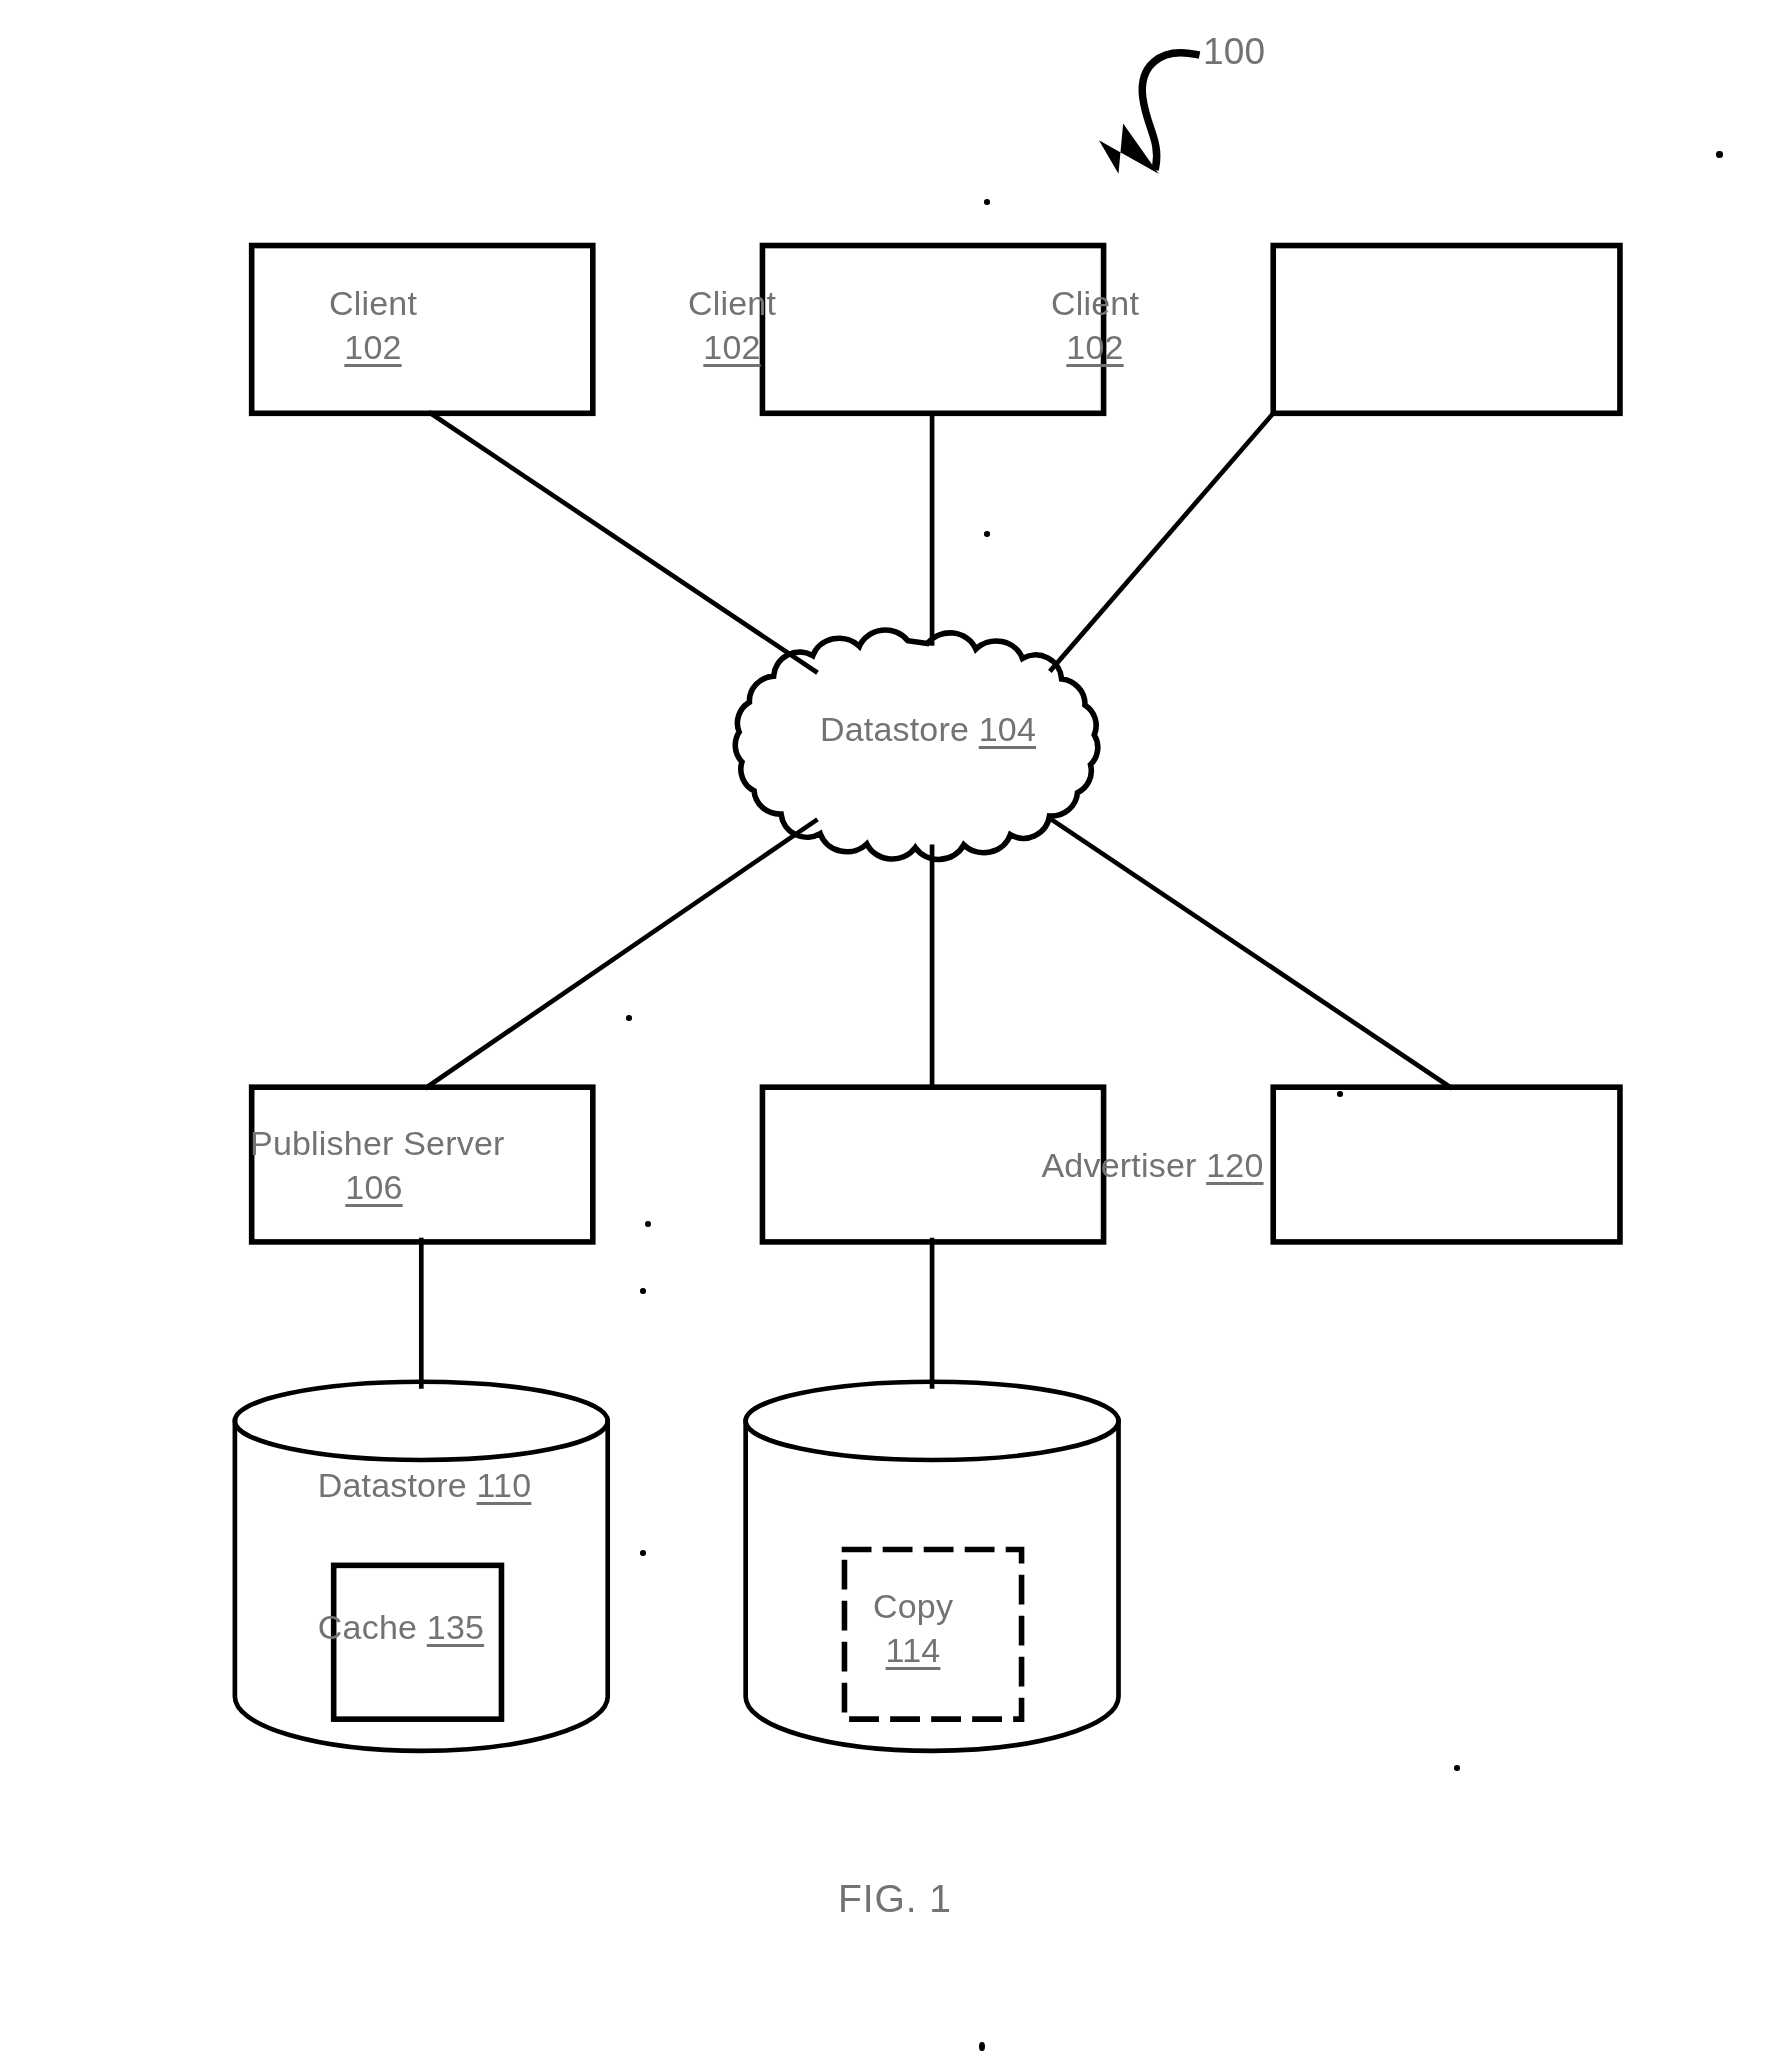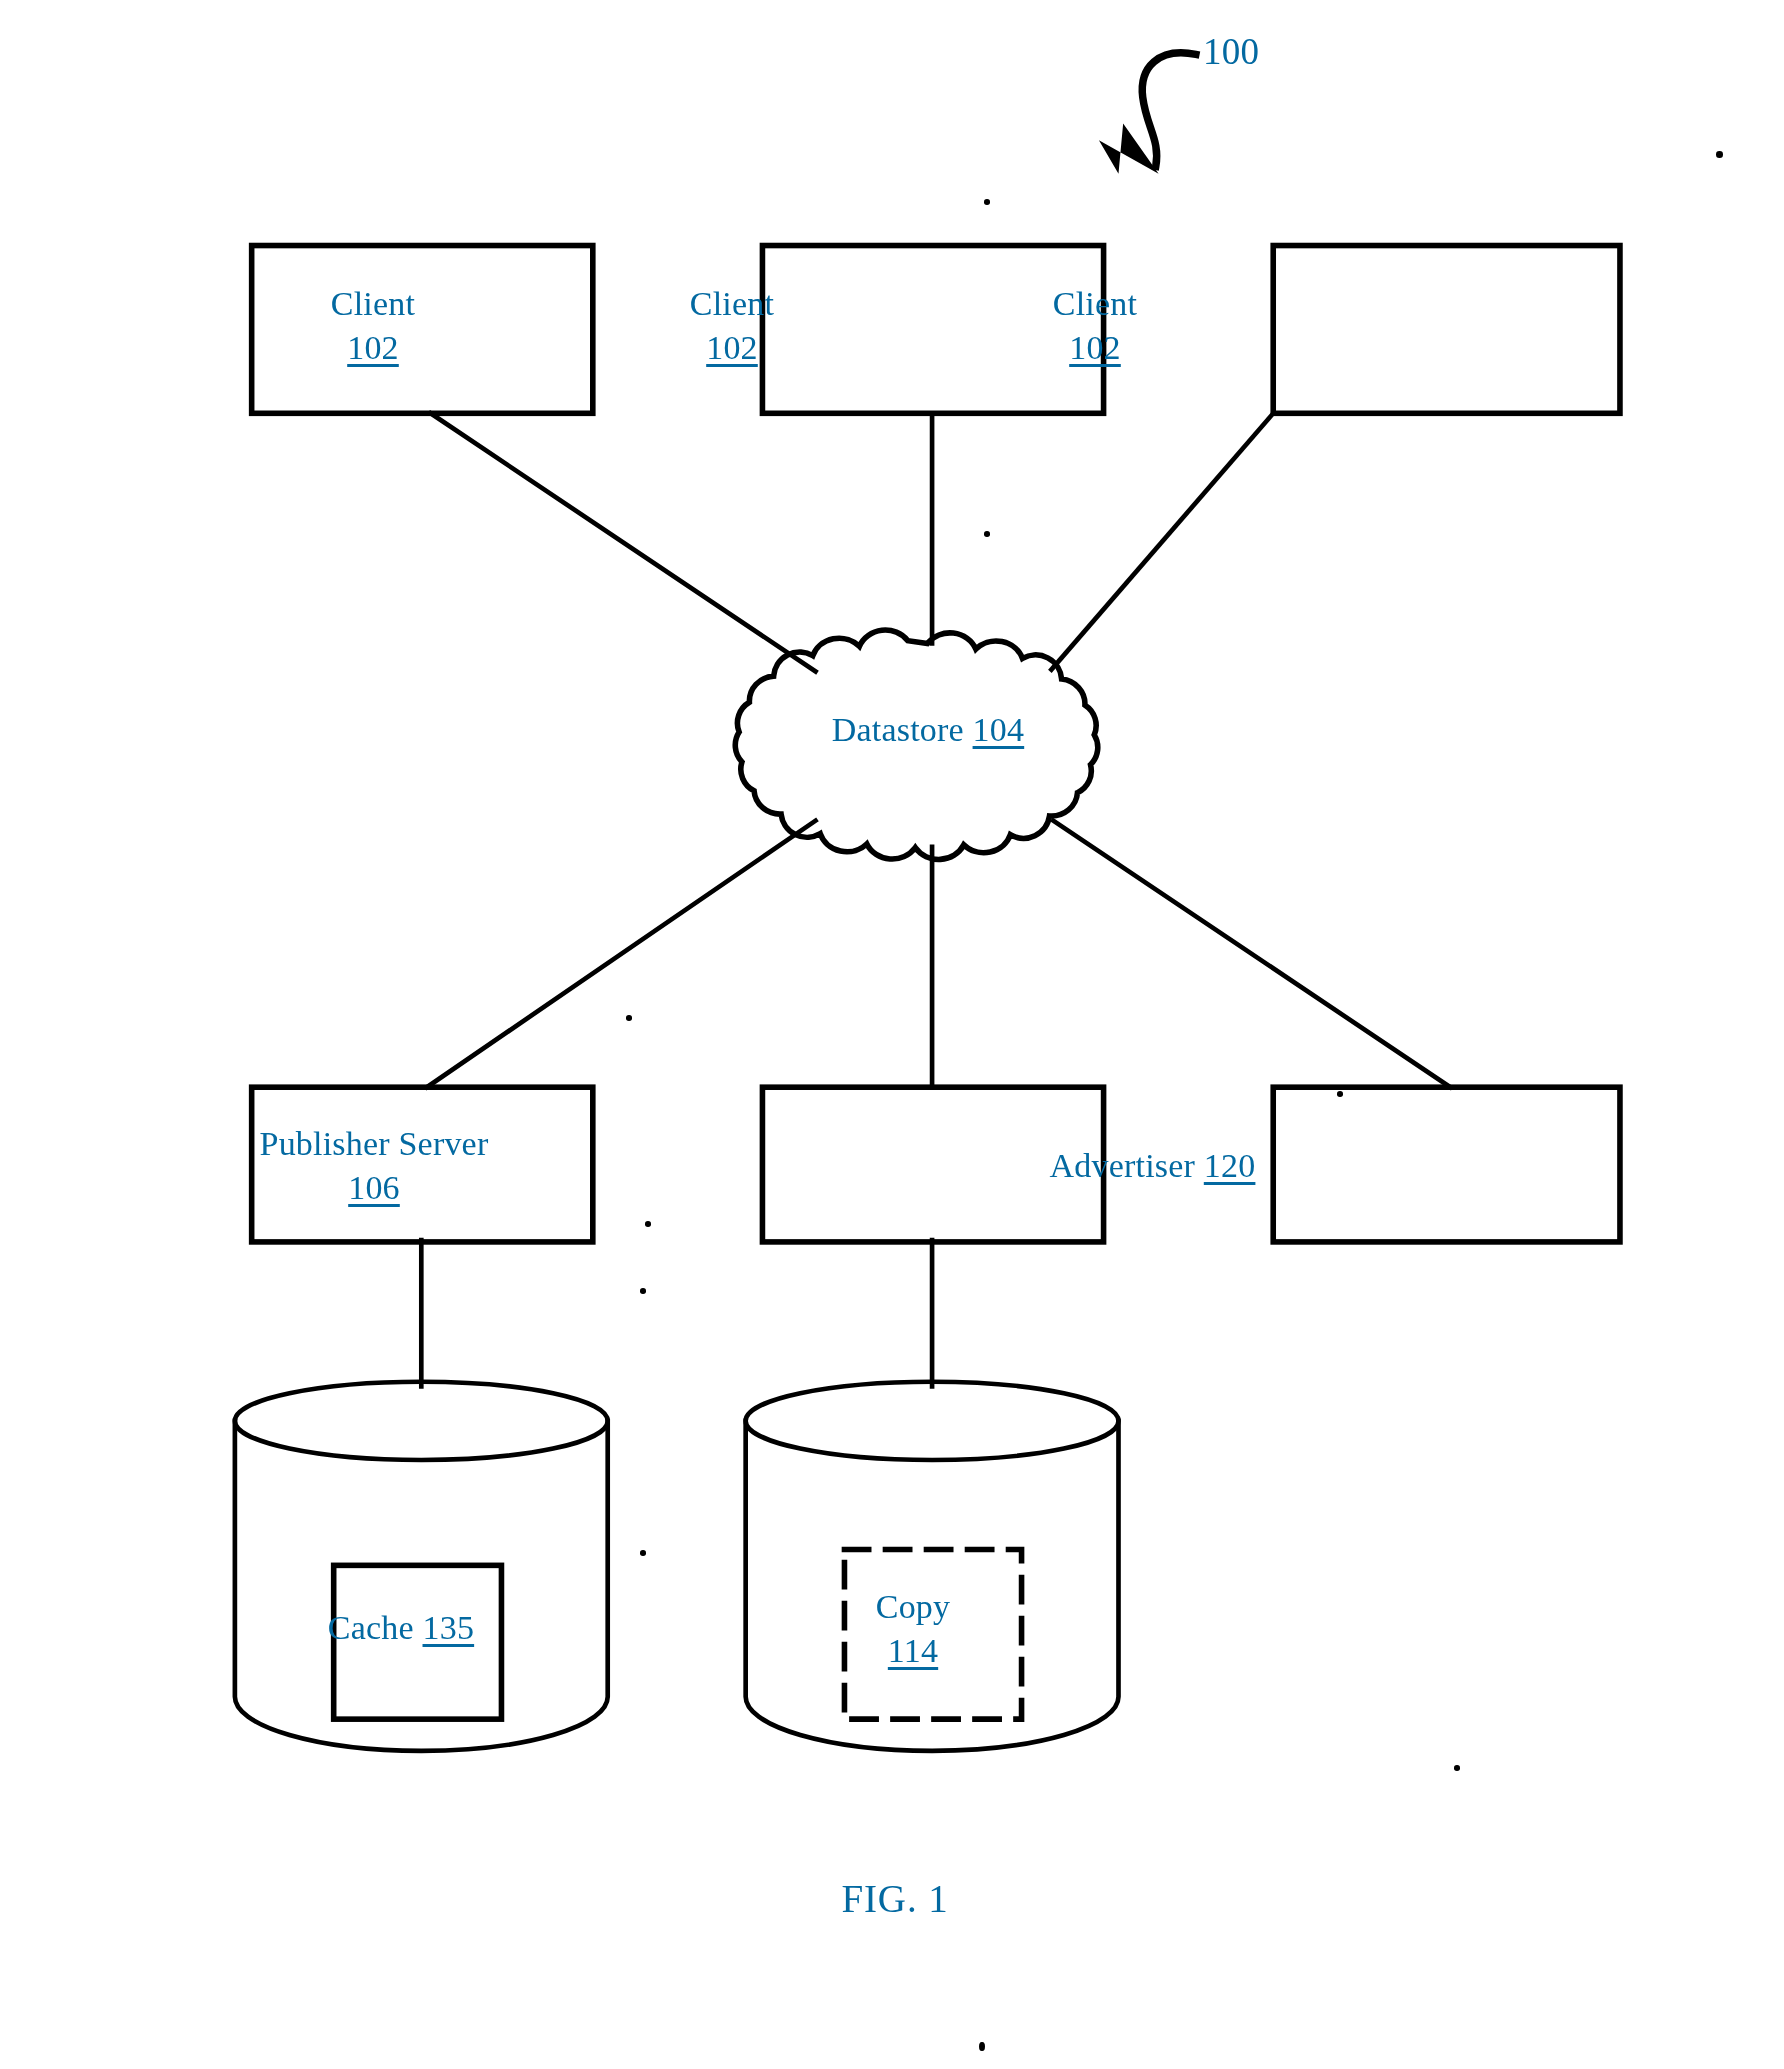--- a/index.html
+++ b/index.html
@@ -29,22 +29,22 @@
     width: 1784px;
     height: 2070px;
     display: block;
   }
   .lbl {
     position: absolute;
     text-align: center;
     line-height: 1.28;
     letter-spacing: 0.2px;
     white-space: nowrap;
-    font-family: Liberation Serif, serif;
-    color: #0369a1;
+    font-family: Liberation Sans, sans-serif;
+    color: #737373;
   }
   .ref-num {
     text-decoration: underline;
     text-underline-offset: 4.7px;
     text-decoration-thickness: 2.8px;
   }
   
   .node-label {
     font-size: 34px;
   }
@@ -181,20 +181,24 @@
     <span>Publisher Server</span><br>
     <span class="ref-num">106</span>
   </div>
 
 
   <div class="lbl node-label" id="advertiser-label">
     <span>Advertiser</span>
     <span class="ref-num">120</span>
   </div>
 
+  <div class="lbl" id="datastore-label">
+    <span>Datastore</span>
+    <span class="ref-num">110</span>
+  </div>
 
 
   <div class="lbl" id="file-label">
     <span>Cache</span>
     <span class="ref-num">135</span>
   </div>
 
   <div class="lbl" id="copy-label">
     <span>Copy</span><br>
     <span class="ref-num">114</span>

